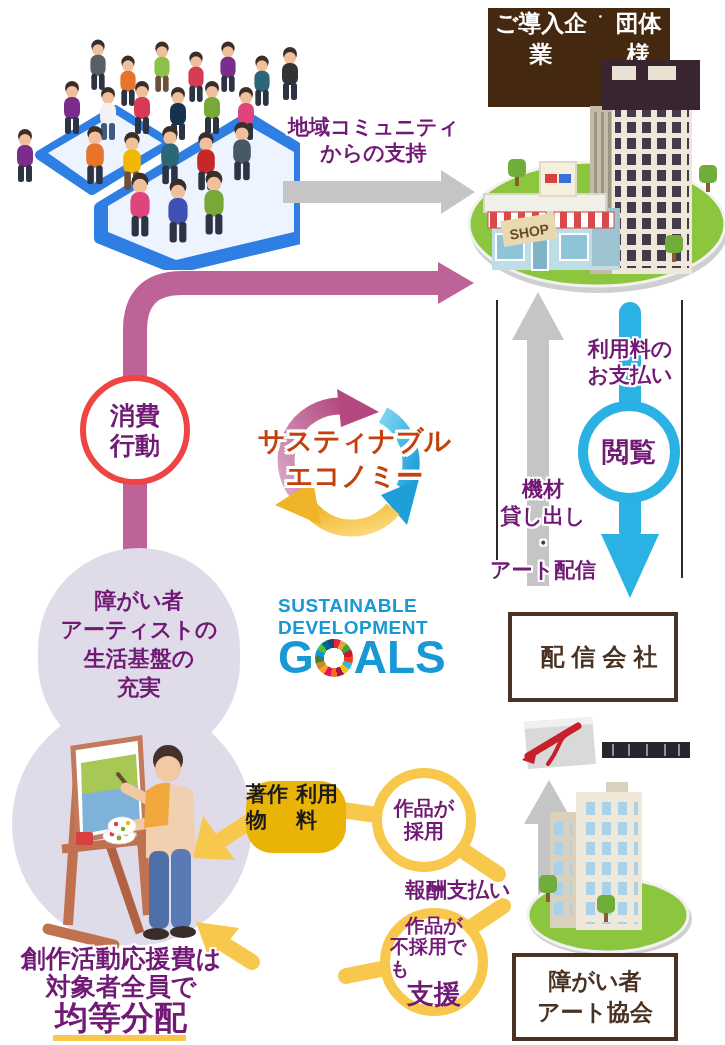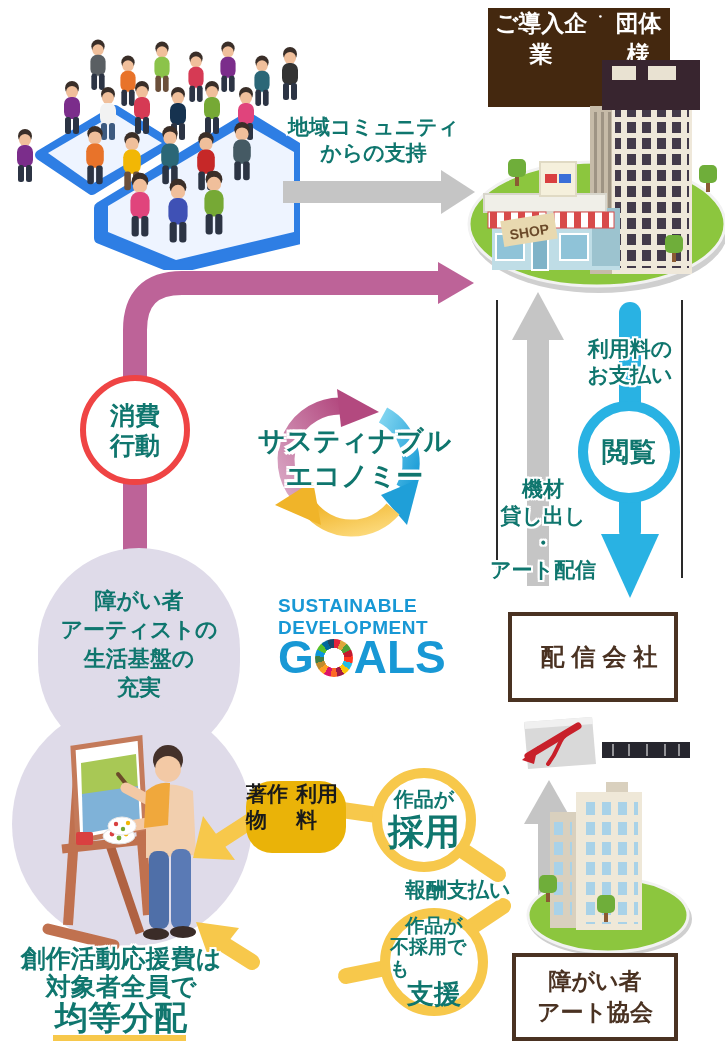--- a/index.html
+++ b/index.html
@@ -5,21 +5,21 @@
   * { margin:0; padding:0; box-sizing:border-box; }
   html,body { background:#fff; }
   body { font-family:"Liberation Sans","DejaVu Sans",sans-serif; }
   #canvas { position:relative; width:725px; height:1045px; background:#fff; overflow:hidden; }
   .abs { position:absolute; }
   .ctr { text-align:center; }
   .bold { font-weight:bold; }
   
   .ol { text-shadow:-2px -2px 0 #fff,2px -2px 0 #fff,-2px 2px 0 #fff,2px 2px 0 #fff,-2px 0 0 #fff,2px 0 0 #fff,0 -2px 0 #fff,0 2px 0 #fff; }
   .ol3 { text-shadow:-3px -3px 0 #fff,3px -3px 0 #fff,-3px 3px 0 #fff,3px 3px 0 #fff,-3px 0 0 #fff,3px 0 0 #fff,0 -3px 0 #fff,0 3px 0 #fff; }
-  .blk { color:#0f766e; }
+  .blk { color:#701a75; }
   .circle { border-radius:50%; background:#fff; display:flex; flex-direction:column; align-items:center; justify-content:center; }
   .pill { background:#eab308; border-radius:26px; display:flex; flex-direction:row; align-items:flex-start; justify-content:center; color:#1a1a1a; font-weight:bold; font-size:21px; line-height:1.25; }
   .brownbox { background:#fff; border:4px solid #4a3222; color:#4a3222; display:flex; flex-direction:column; align-items:center; justify-content:center; font-weight:bold; }
   .vline { width:2px; background:#2a2a2a; }
   .sdg-wheel { width:38px; height:38px; border-radius:50%; margin:0 1px;
     background: radial-gradient(circle, #fff 0 37%, rgba(0,0,0,0) 38%),
       conic-gradient(#e5243b 0 21deg,#dda63a 21deg 42deg,#4c9f38 42deg 64deg,#c5192d 64deg 85deg,#ff3a21 85deg 106deg,#26bde2 106deg 127deg,#fcc30b 127deg 148deg,#a21942 148deg 170deg,#fd6925 170deg 191deg,#dd1367 191deg 212deg,#fd9d24 212deg 233deg,#bf8b2e 233deg 254deg,#3f7e44 254deg 276deg,#0a97d9 276deg 297deg,#56c02b 297deg 318deg,#00689d 318deg 339deg,#19486a 339deg 360deg); }
 </style>
 </head>
 <body>
@@ -159,21 +159,21 @@
           <stop offset="1" stop-color="#f0b429"></stop>
         </linearGradient>
     </defs>
     <path d="M 52 118 A 54 54 0 0 1 96 29" fill="none" stroke="url(#gp)" stroke-width="17"></path>
     <polygon points="90,12 132,35 94,50" fill="#b3497f"></polygon>
     <path d="M 136 38 A 54 54 0 0 1 157 112" fill="none" stroke="url(#gb)" stroke-width="17"></path>
     <polygon points="172,102 160,148 134,118" fill="#1f9fd8"></polygon>
     <path d="M 146 132 A 54 54 0 0 1 62 130" fill="none" stroke="url(#gy)" stroke-width="17"></path>
     <polygon points="74,148 28,128 66,104" fill="#f0b429"></polygon>
   </svg>
-  <div class="abs ctr bold ol3" style="left:232px;top:424px;width:245px;font-size:27px;line-height:1.3;color:#0f766e">
+  <div class="abs ctr bold ol3" style="left:232px;top:424px;width:245px;font-size:27px;line-height:1.3;color:#c2410c">
     <div>サスティナブル</div>
     <div>エコノミー</div>
   </div>
 
   <div class="abs" style="left:252px;top:591px;width:188px;height:104px;background:#fff;padding:4px 0 0 8px;color:#1898d5;margin-left:18px;">
     <div style="font-size:19px;font-weight:800;letter-spacing:0.5px">SUSTAINABLE</div>
     <div style="font-size:19px;font-weight:800;letter-spacing:0.5px">DEVELOPMENT</div>
     <div style="display:flex;align-items:center;margin-top:-2px">
       <span style="font-size:46px;font-weight:800;line-height:0.9">G</span>
       <span class="sdg-wheel"></span>
@@ -301,21 +301,21 @@
     <polygon points="23,88 33,46 65,90" fill="#f7c84b"></polygon>
     <polygon points="26,152 69,158 41,194" fill="#f7c84b"></polygon>
   </svg>
 
   <div class="abs pill" style="left:246px;top:781px;width:100px;height:72px">
     <div>著作物</div>
     <div>利用料</div>
   </div>
   <div class="abs circle bold blk" style="left:372px;top:768px;width:104px;height:104px;border:10px solid #f7c84b;line-height:1.15">
     <div style="font-size:20px">作品が</div>
-    <div style="font-size:36px">採用</div>
+    <div style="font-size:20px">採用</div>
   </div>
 
   <div class="abs bold blk ol" style="left:405px;top:876px;font-size:21px">報酬支払い</div>
 
   <div class="abs circle bold blk" style="left:380px;top:908px;width:108px;height:108px;border:10px solid #f7c84b;line-height:1.12">
     <div style="font-size:19px">作品が</div>
     <div style="font-size:19px">不採用でも</div>
     <div style="font-size:27px">支援</div>
   </div>
 

